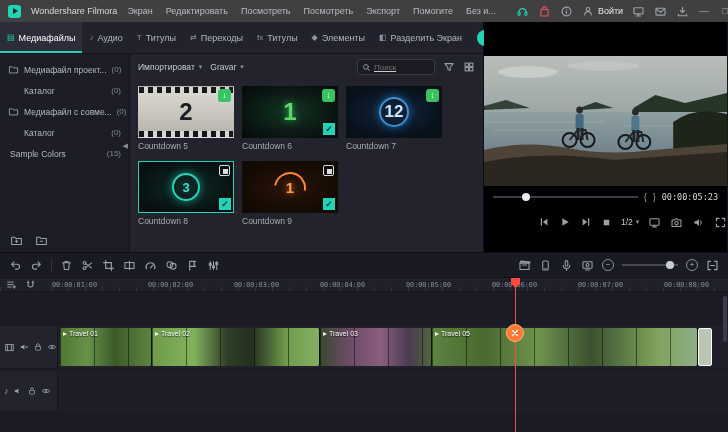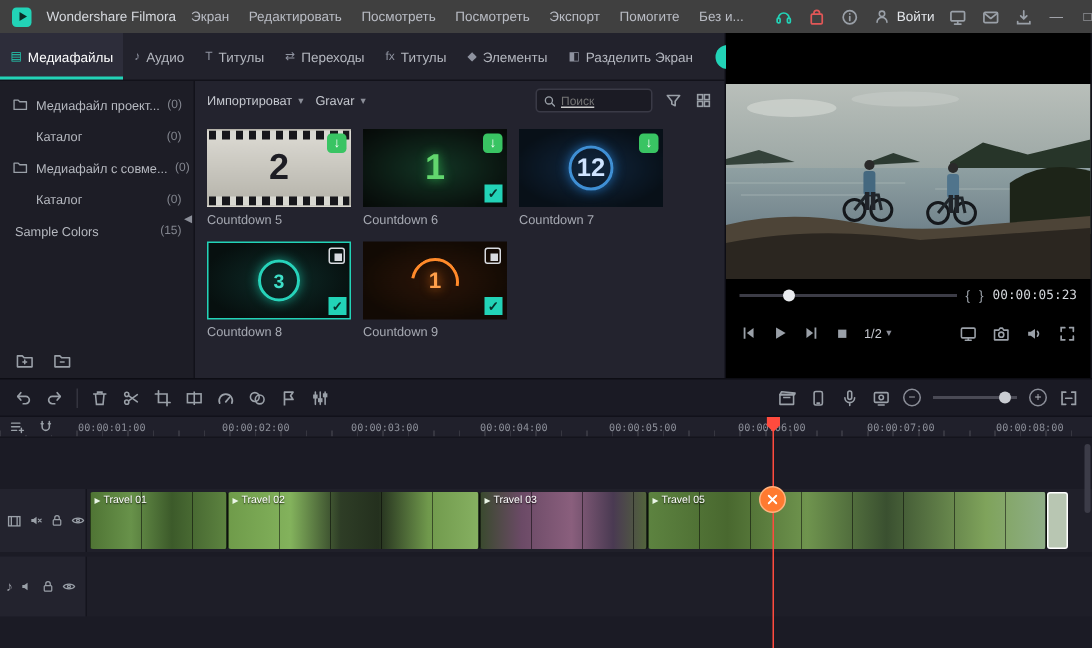--- a/index.html
+++ b/index.html
@@ -84,21 +84,21 @@
   .media-name { margin-top:3px; font-size:8.5px; color:#a7aab3; white-space:nowrap; }
 
   
   .preview { width:243px; background:#000; display:flex; flex-direction:column; }
   .video-wrap { margin-top:34px; height:130px; }
   .seek-row { height:22px; display:flex; align-items:center; gap:6px; padding:0 9px; }
   .seek-track { flex:1; height:2px; background:#3c3c46; position:relative; }
   .seek-dot { position:absolute; left:20%; top:-3px; width:8px; height:8px; border-radius:50%; background:#e9ebee; }
   .brace { font-size:9px; color:#9aa0a8; }
   .timecode { font-family:"DejaVu Sans Mono", monospace; font-size:8.5px; color:#d4d7dc; }
-  .transport { height:28px; display:flex; align-items:center; gap:9px; padding:0 9px; color:#d0d3d9; }
+  .transport { height:28px; display:flex; align-items:center; gap:9px; padding:0 9px; color:#d0d3d9;margin-left:45px; }
   .speed { display:flex; align-items:center; gap:3px; font-size:8.5px; color:#c6c9d0; }
   .pv-right { margin-left:auto; display:flex; align-items:center; gap:9px; }
 
   
   .timeline { height:180px; background:#1a1a24; border-top:1px solid #0d0d14; display:flex; flex-direction:column; }
   .tl-toolbar { height:26px; display:flex; align-items:center; gap:8px; padding:0 9px; border-bottom:1px solid #11111a; }
   .vdiv { width:1px; height:13px; background:#34343f; }
   .tl-right { margin-left:auto; display:flex; align-items:center; gap:8px; }
   .zoom-track { width:56px; height:2px; background:#4a4a55; position:relative; }
   .zoom-handle { position:absolute; left:78%; top:-3px; width:8px; height:8px; border-radius:50%; background:#c9ccd2; }

